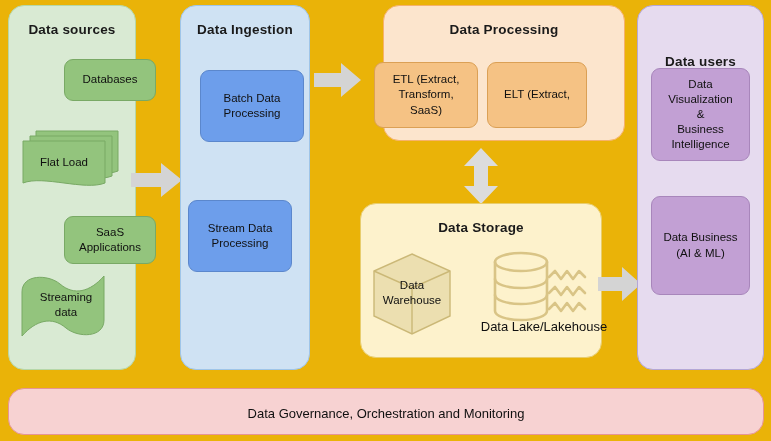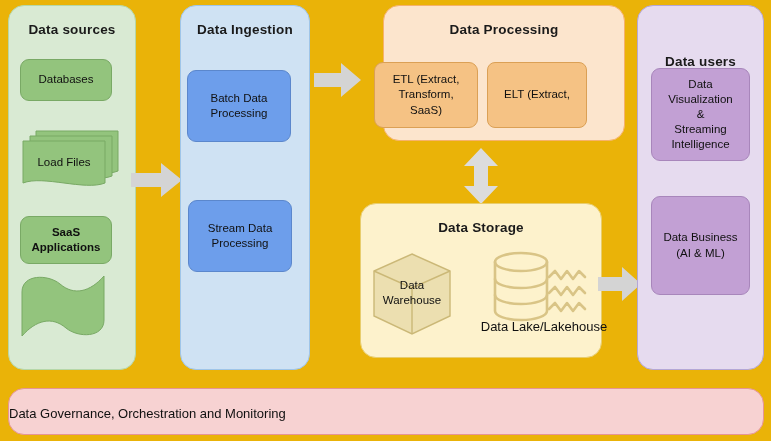--- a/index.html
+++ b/index.html
@@ -51,21 +51,21 @@
     border-radius: 9px;
     display: flex;
     align-items: center;
     justify-content: center;
     text-align: center;
     font-size: 11.5px;
     line-height: 1.32;
     color: #101010;
     padding: 2px 6px;
   }
-  .box-green  { background: #93c47d; border: 1px solid #79a965; }
+  .box-green  { background: #93c47d; border: 1px solid #79a965; margin-left: 44px; }
   .box-blue   { background: #6d9eeb; border: 1px solid #5b87cc; }
   .box-orange { background: #f5c284; border: 1px solid #dba055; }
   .box-purple { background: #c2a0d4; border: 1px solid #a886bb; }
 
   
   .flatfiles {
     position: absolute;
   }
   .flatfiles svg { display: block; }
   .flatfiles .label {
@@ -120,21 +120,21 @@
   
   .arrow { position: absolute; }
   .arrow svg { display: block; }
 
   
   .gov-label {
     position: absolute;
     left: 0;
     right: 0;
     top: 17px;
-    text-align: left;
+    text-align: center;
     font-size: 13px;
     color: #101010;
   }
 </style>
 </head>
 <body>
 
 <div id="canvas">
 
   <div class="panel panel-green" style="left:8px; top:5px; width:128px; height:365px;">
@@ -146,46 +146,50 @@
   </div>
 
   <div class="flatfiles" style="left:20px; top:129px; width:100px; height:62px;">
     <svg width="100" height="62" viewBox="0 0 100 62">
       <g fill="#93c47d" stroke="#79a965" stroke-width="1">
         <path d="M16 2 h82 v40 c-20 8 -62 -8 -82 0 z"></path>
         <path d="M10 7 h82 v40 c-20 8 -62 -8 -82 0 z"></path>
         <path d="M3 12 h82 v42 c-20 8 -62 -8 -82 0 z"></path>
       </g>
     </svg>
-    <div class="label" style="left:3px; top:27px; width:82px;">Load Files</div>
-  </div>
-
-  <div class="box box-green" style="left:20px; top:216px; width:92px; height:48px; flex-direction:column;font-weight:bold;">
+    <div class="label" style="left:3px; top:27px; width:82px;">Flat Load</div>
+  </div>
+
+  <div class="box box-green" style="left:20px; top:216px; width:92px; height:48px; flex-direction:column;">
     <span>SaaS</span>
     <span>Applications</span>
   </div>
 
   <div class="streaming" style="left:18px; top:270px; width:100px; height:72px;">
     <svg width="100" height="72" viewBox="0 0 100 72">
       <path d="M4 22 C4 4, 30 4, 42 14 C56 26, 72 22, 86 6 L86 50
                C86 68, 60 68, 48 58 C34 46, 18 50, 4 66 Z" fill="#93c47d" stroke="#79a965" stroke-width="1"></path>
     </svg>
+    <div class="label" style="left:0px; top:20px; width:96px;">
+      <div>Streaming</div>
+      <div>data</div>
+    </div>
   </div>
 
   <div class="arrow" style="left:131px; top:160px;">
     <svg width="52" height="40" viewBox="0 0 52 40">
       <path d="M0 13 H30 V3 L51 20 L30 37 V27 H0 Z" fill="#d4d4d4"></path>
     </svg>
   </div>
 
   <div class="panel panel-blue" style="left:180px; top:5px; width:130px; height:365px;">
     <div class="panel-title" style="top:16px;">Data Ingestion</div>
   </div>
 
-  <div class="box box-blue" style="left:187px; top:70px; width:104px; height:72px; flex-direction:column;">
+  <div class="box box-blue" style="left:200px; top:70px; width:104px; height:72px; flex-direction:column;">
     <span>Batch Data</span>
     <span>Processing</span>
   </div>
 
   <div class="box box-blue" style="left:188px; top:200px; width:104px; height:72px; flex-direction:column;">
     <span>Stream Data</span>
     <span>Processing</span>
   </div>
 
   <div class="arrow" style="left:314px; top:60px;">
@@ -196,21 +200,21 @@
 
   <div class="panel panel-orange" style="left:360px; top:5px; width:242px; height:136px;margin-left:23px;">
     <div class="panel-title" style="top:16px;">Data Processing</div>
   </div>
 
   <div class="box box-orange" style="left:374px; top:62px; width:104px; height:66px; flex-direction:column;">
     <span>ETL (Extract,</span>
     <span>Transform, SaaS)</span>
   </div>
 
-  <div class="box box-orange" style="left:487px; top:62px; width:100px; height:66px; flex-direction:column;border-radius:8px;">
+  <div class="box box-orange" style="left:487px; top:62px; width:100px; height:66px; flex-direction:column;">
     <span>ELT (Extract,</span>
   </div>
 
   <div class="arrow" style="left:460px; top:148px;">
     <svg width="42" height="56" viewBox="0 0 42 56">
       <path d="M21 0 L38 18 H28 V38 H38 L21 56 L4 38 H14 V18 H4 Z" fill="#dcdcdc"></path>
     </svg>
   </div>
 
   <div class="panel panel-yellow" style="left:360px; top:203px; width:242px; height:155px;">
@@ -252,21 +256,21 @@
     </svg>
   </div>
 
   <div class="panel panel-purple" style="left:637px; top:5px; width:127px; height:365px;">
     <div class="panel-title" style="top:16px;margin-top:32px;">Data users</div>
   </div>
 
   <div class="box box-purple" style="left:651px; top:68px; width:99px; height:93px; flex-direction:column;text-align:center;">
     <span>Data Visualization</span>
     <span>&amp;</span>
-    <span>Streaming</span>
+    <span>Business</span>
     <span>Intelligence</span>
   </div>
 
   <div class="box box-purple" style="left:651px; top:196px; width:99px; height:99px; flex-direction:column;">
     <span>Data Business</span>
     <span>(AI &amp; ML)</span>
   </div>
 
   <div class="panel panel-red" style="left:8px; top:388px; width:756px; height:47px;">
     <div class="gov-label">Data Governance, Orchestration and Monitoring</div>

